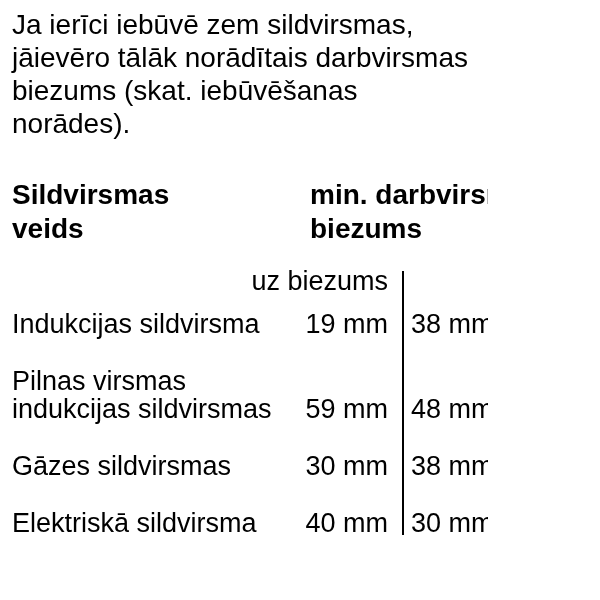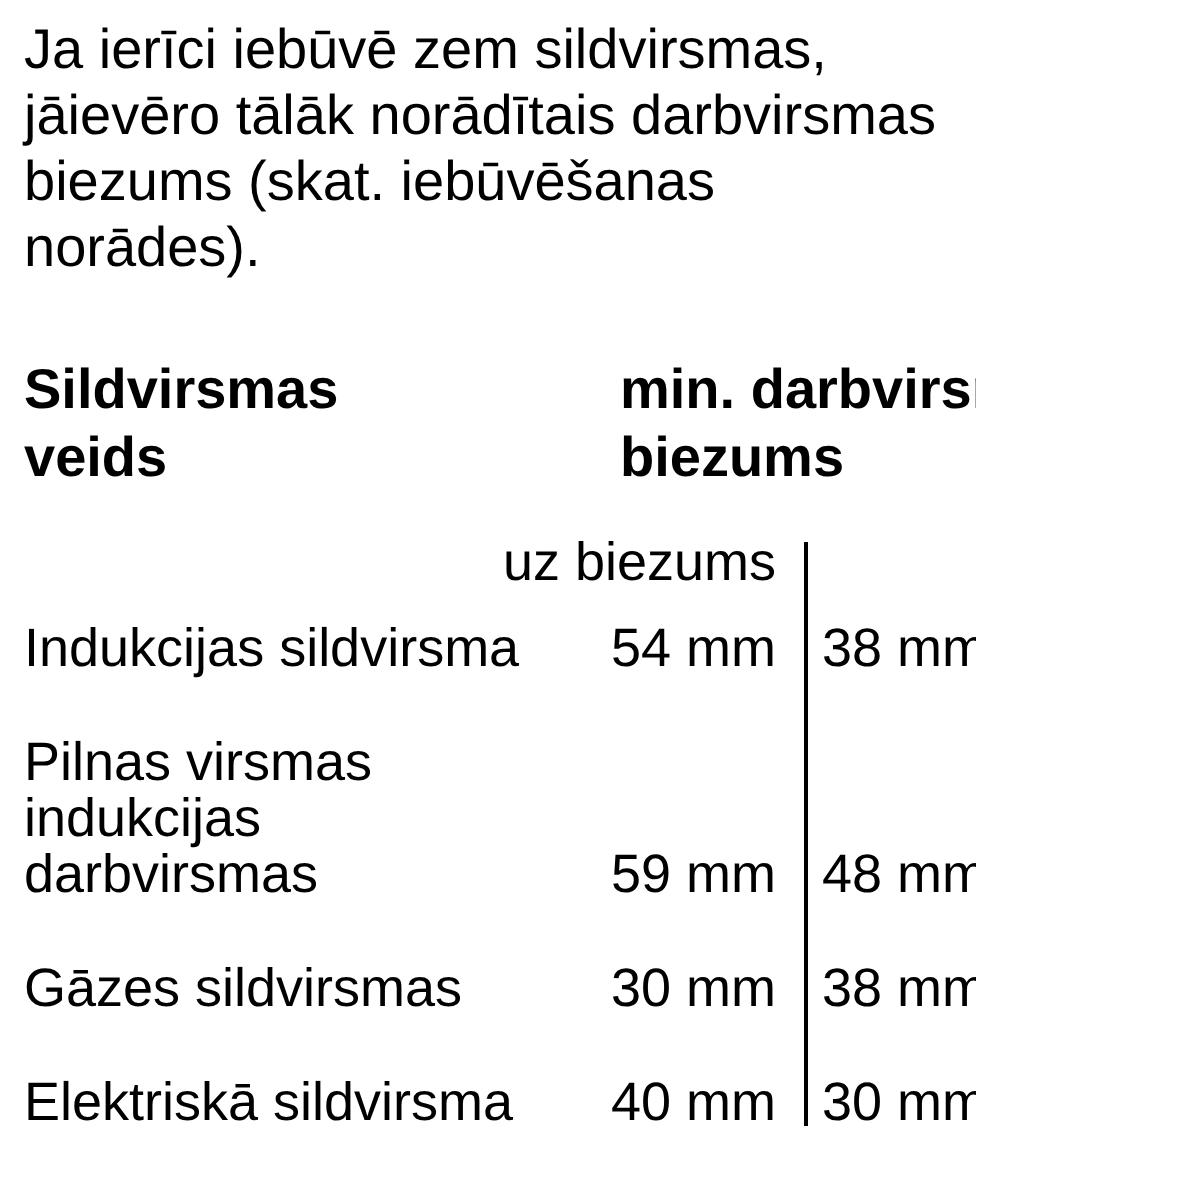--- a/index.html
+++ b/index.html
@@ -93,27 +93,27 @@
 
     <div class="divider"></div>
 
     <div class="grid-row sub-header">
       <div class="cell span2 right">uz biezums</div>
       <div class="cell gap"></div>
     </div>
 
     <div class="grid-row row">
       <div class="cell name">Indukcijas sildvirsma</div>
-      <div class="cell right">54 mm</div>
+      <div class="cell right">19 mm</div>
       <div class="cell gap"></div>
       <div class="cell">38 mm</div>
     </div>
 
     <div class="grid-row row">
-      <div class="cell name">Pilnas virsmas indukcijas darbvirsmas</div>
+      <div class="cell name">Pilnas virsmas indukcijas sildvirsmas</div>
       <div class="cell right">59 mm</div>
       <div class="cell gap"></div>
       <div class="cell">48 mm</div>
     </div>
 
     <div class="grid-row row">
       <div class="cell name">Gāzes sildvirsmas</div>
       <div class="cell right">30 mm</div>
       <div class="cell gap"></div>
       <div class="cell">38 mm</div>

